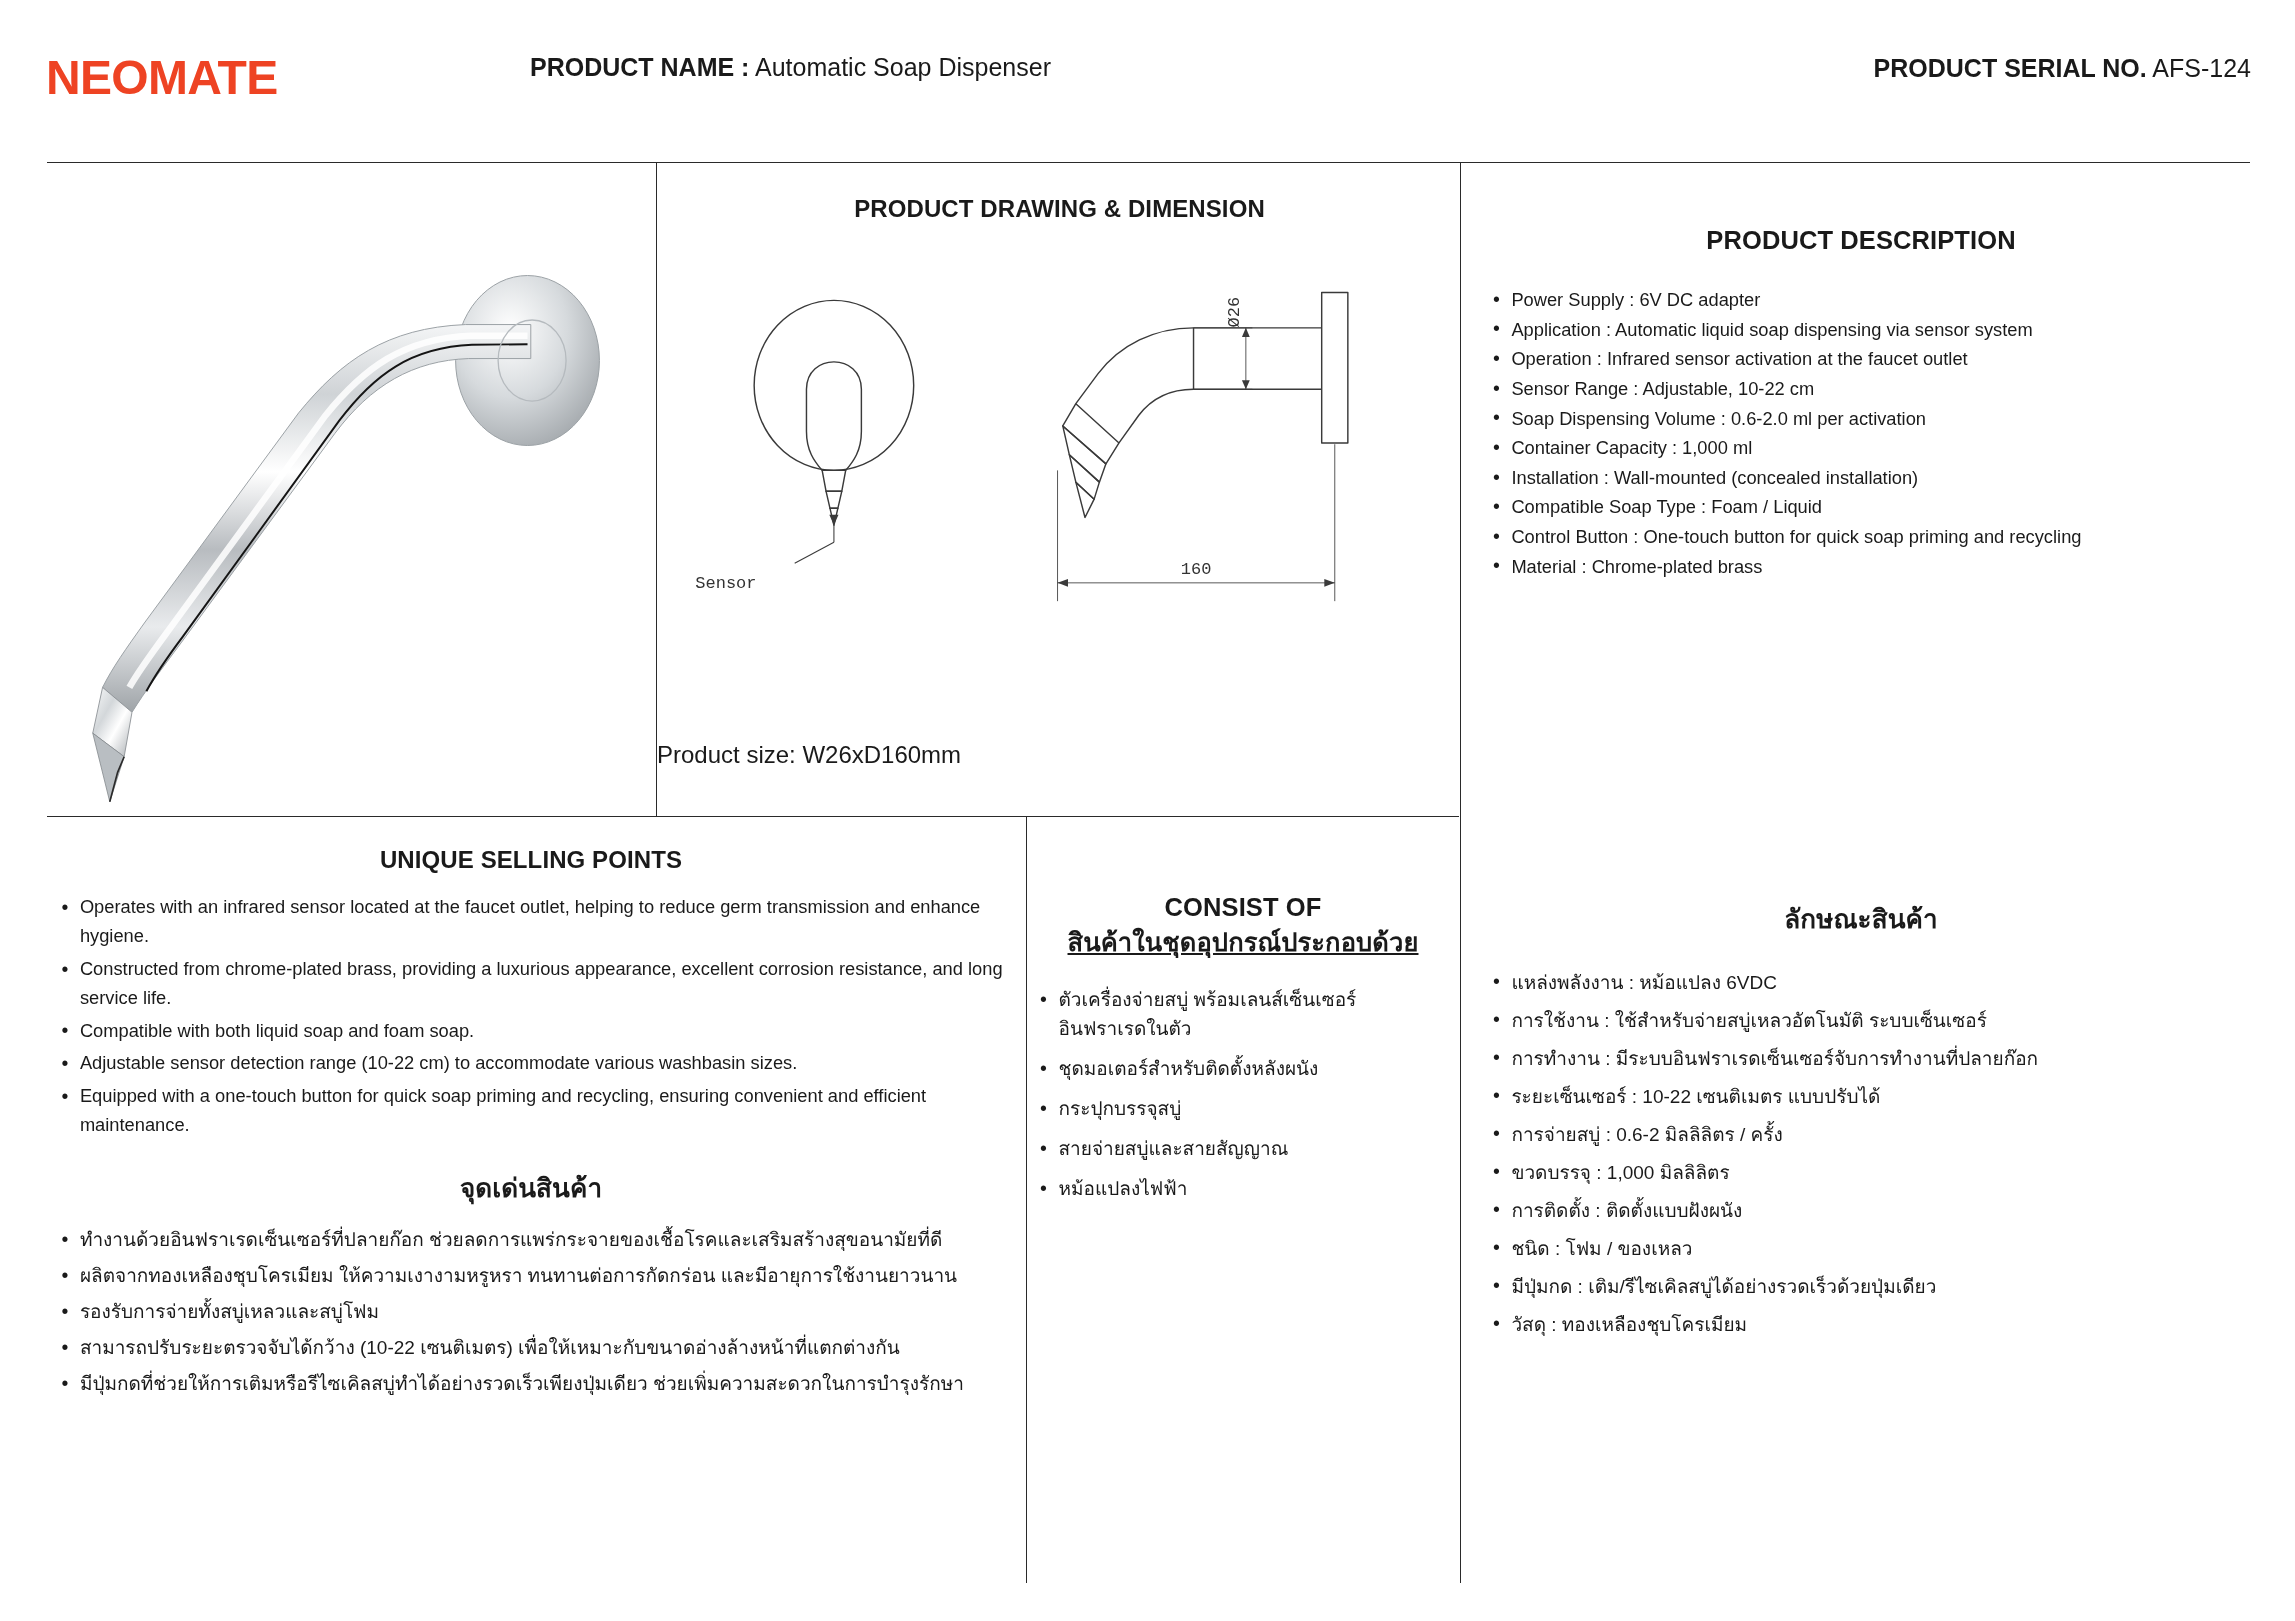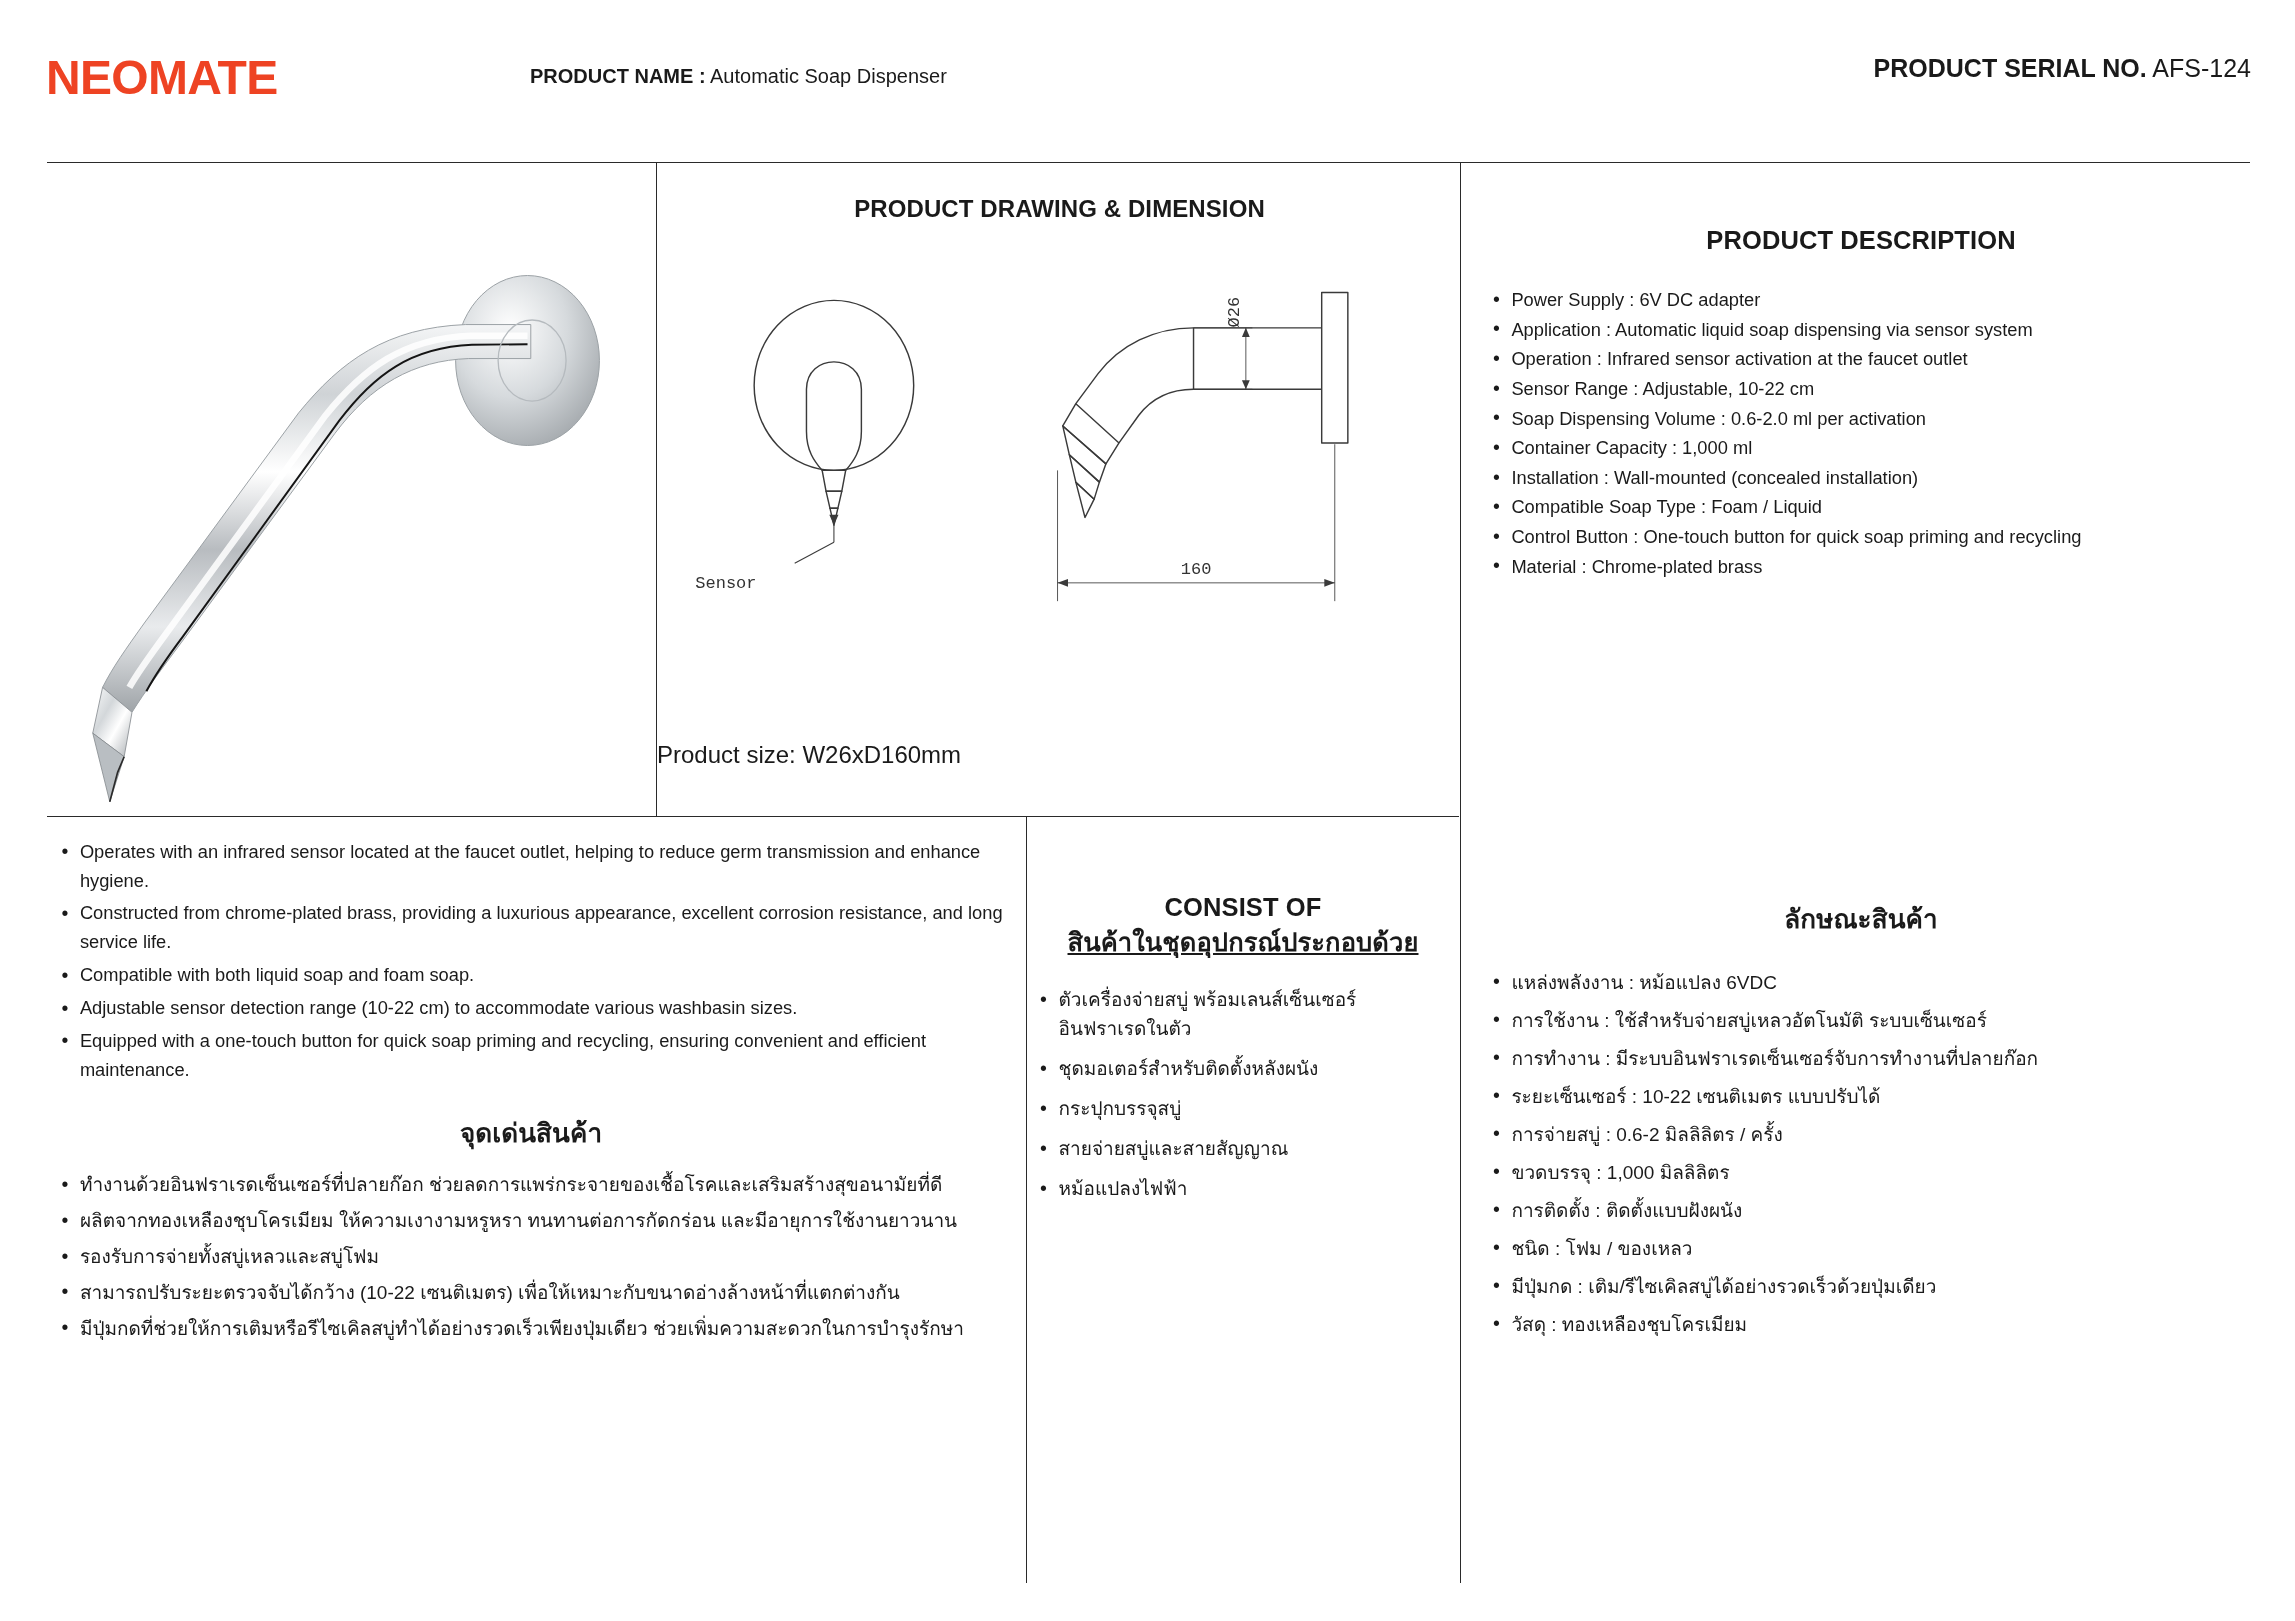--- a/index.html
+++ b/index.html
@@ -35,24 +35,23 @@
     font-size: 48px;
     font-weight: bold;
     letter-spacing: -0.7px;
     color: #ee4323;
     line-height: 1;
     width: 484px;
     flex: 0 0 484px;
   }
   .header-mid {
     flex: 1 1 auto;
-    font-size: 20px;
+    font-size: 25px;
     line-height: 1.1;
     white-space: nowrap;
-    margin-top: 11px;
   }
   .header-mid .label {
     font-weight: bold;
   }
   .header-right {
     flex: 0 0 auto;
     font-size: 25px;
     white-space: nowrap;
     text-align: right;
   }
@@ -360,20 +359,21 @@
         <li>Soap Dispensing Volume : 0.6-2.0 ml per activation</li>
         <li>Container Capacity : 1,000 ml</li>
         <li>Installation : Wall-mounted (concealed installation)</li>
         <li>Compatible Soap Type : Foam / Liquid</li>
         <li>Control Button : One-touch button for quick soap priming and recycling</li>
         <li>Material : Chrome-plated brass</li>
       </ul>
   </div>
 
   <div id="usp-panel">
+    <div class="panel-title">UNIQUE SELLING POINTS</div>
     <ul class="bullets" id="usp-list">
         <li>Operates with an infrared sensor located at the faucet outlet, helping to reduce germ transmission and enhance hygiene.</li>
         <li>Constructed from chrome-plated brass, providing a luxurious appearance, excellent corrosion resistance, and long service life.</li>
         <li>Compatible with both liquid soap and foam soap.</li>
         <li>Adjustable sensor detection range (10-22 cm) to accommodate various washbasin sizes.</li>
         <li>Equipped with a one-touch button for quick soap priming and recycling, ensuring convenient and efficient maintenance.</li>
       </ul>
     <div class="panel-title" id="usp-th-title">จุดเด่นสินค้า</div>
     <ul class="bullets" id="usp-th-list">
         <li>ทำงานด้วยอินฟราเรดเซ็นเซอร์ที่ปลายก๊อก ช่วยลดการแพร่กระจายของเชื้อโรคและเสริมสร้างสุขอนามัยที่ดี</li>

